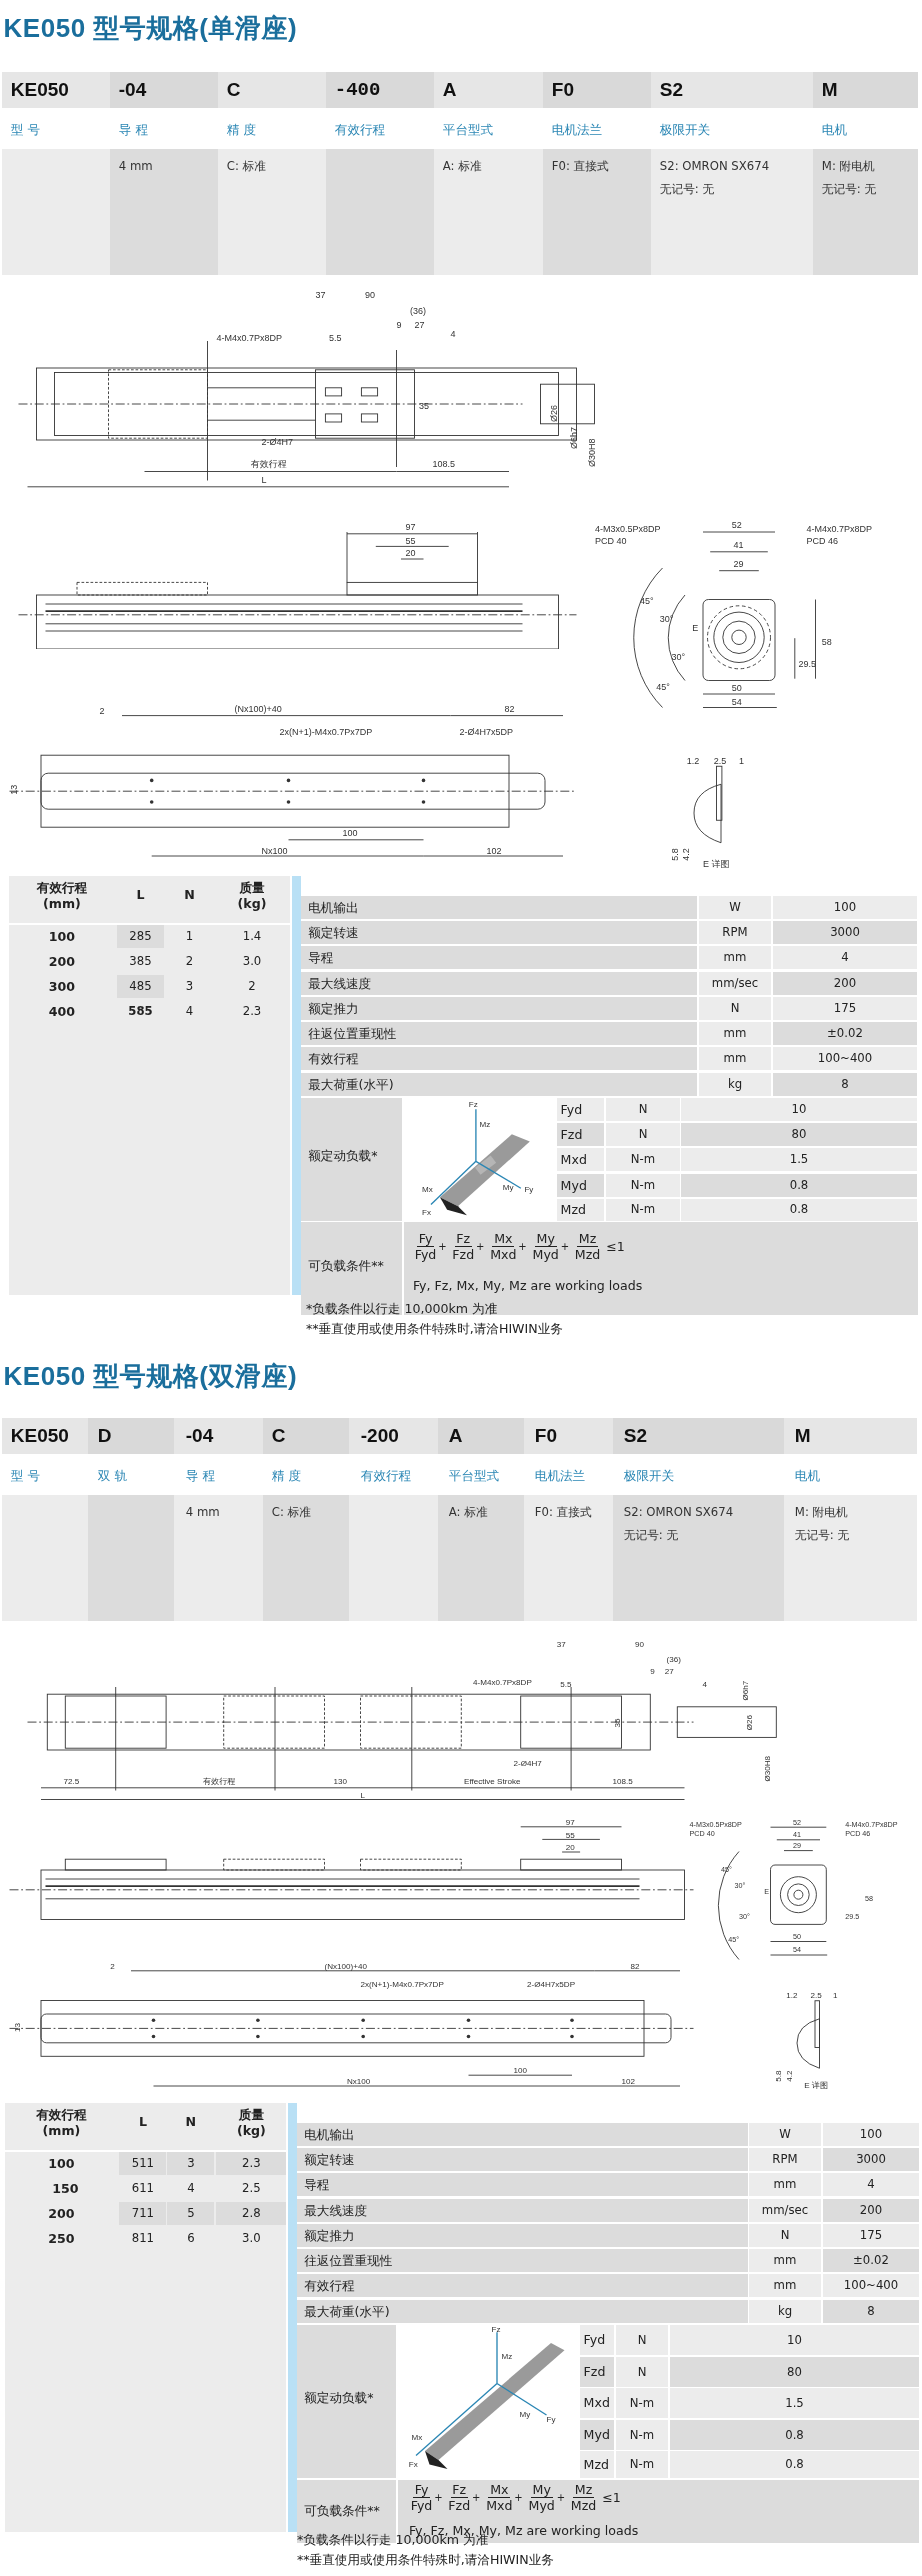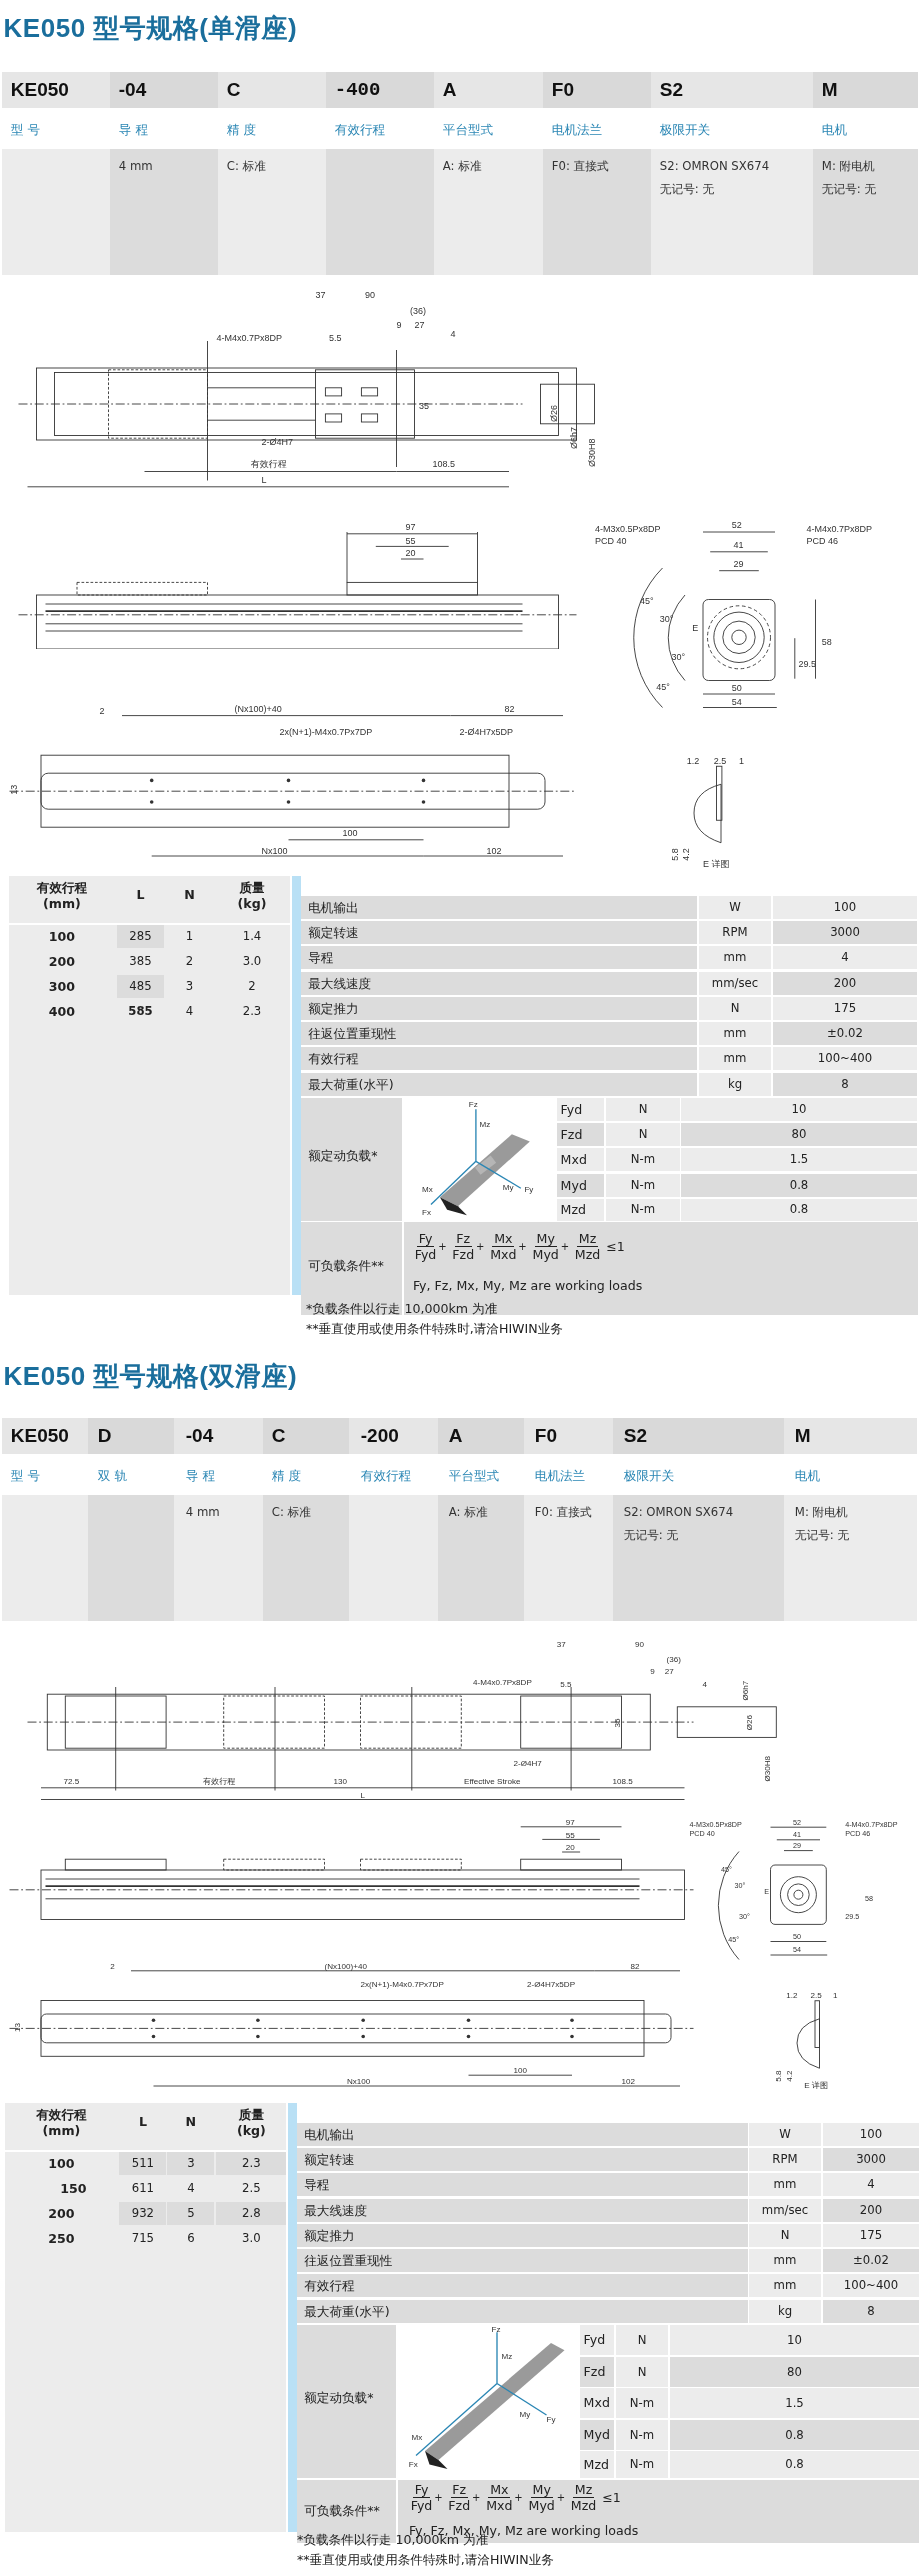--- a/index.html
+++ b/index.html
@@ -615,34 +615,34 @@
       <div>(kg)</div>
     </div>
     <div style="position:absolute;left:0;top:47px;width:281px;height:1.8px;background:#fff;"></div>
     <div style="position:absolute;left:0;top:49px;width:281px;height:23.4px;">
       <div class="lt-cell lt-bold" style="left:0;width:112px;">100</div>
       <div class="lt-cell" style="left:114px;width:47px;background:#dcdcdc;">511</div>
       <div class="lt-cell" style="left:162px;width:47px;background:#dcdcdc;">3</div>
       <div class="lt-cell" style="left:211px;width:70px;background:#dcdcdc;">2.3</div>
     </div>
     <div style="position:absolute;left:0;top:74px;width:281px;height:23.4px;">
-      <div class="lt-cell lt-bold" style="left:12px;width:112px;">150</div>
+      <div class="lt-cell lt-bold" style="left:4px;width:112px;">150</div>
       <div class="lt-cell" style="left:114px;width:47px;">611</div>
       <div class="lt-cell" style="left:162px;width:47px;">4</div>
       <div class="lt-cell" style="left:211px;width:70px;">2.5</div>
     </div>
     <div style="position:absolute;left:0;top:99px;width:281px;height:23.4px;">
       <div class="lt-cell lt-bold" style="left:0;width:112px;">200</div>
-      <div class="lt-cell" style="left:114px;width:47px;background:#dcdcdc;">932</div>
+      <div class="lt-cell" style="left:114px;width:47px;background:#dcdcdc;">711</div>
       <div class="lt-cell" style="left:162px;width:47px;background:#dcdcdc;">5</div>
       <div class="lt-cell" style="left:211px;width:70px;background:#dcdcdc;">2.8</div>
     </div>
     <div style="position:absolute;left:0;top:124px;width:281px;height:23.4px;">
       <div class="lt-cell lt-bold" style="left:0;width:112px;">250</div>
-      <div class="lt-cell" style="left:114px;width:47px;">715</div>
+      <div class="lt-cell" style="left:114px;width:47px;">811</div>
       <div class="lt-cell" style="left:162px;width:47px;">6</div>
       <div class="lt-cell" style="left:211px;width:70px;">3.0</div>
     </div>
   </div>
 
   <div style="position:absolute;left:288px;top:2103px;width:9px;height:429px;background:#b9e0f5;"></div>
 
   <div class="spec" style="left:297px;top:2103px;width:622px;height:429px;">
     <div class="rt-row" style="left:0;top:0;width:622px;height:23.4px;">
       <div style="position:absolute;left:0;top:0;width:451px;height:23.4px;background:#dcdcdc;"></div>

